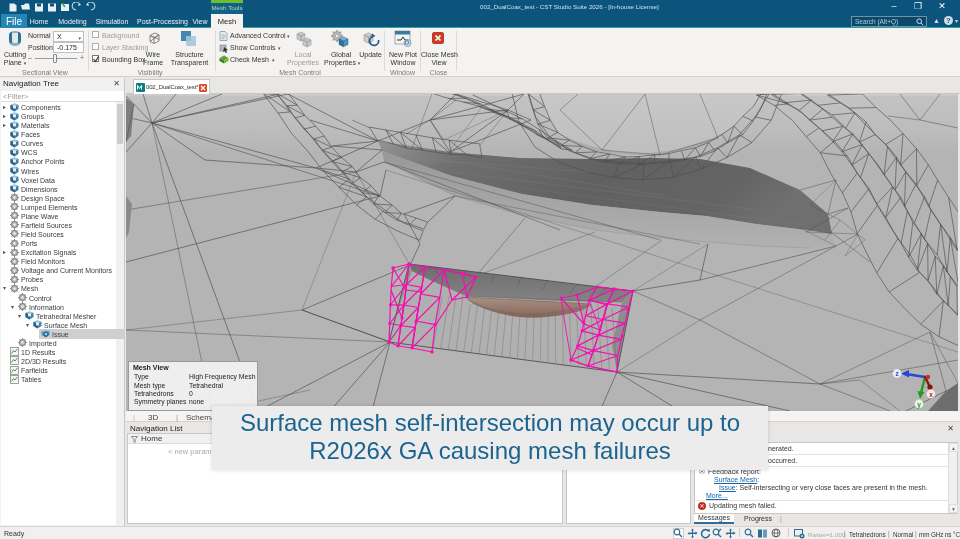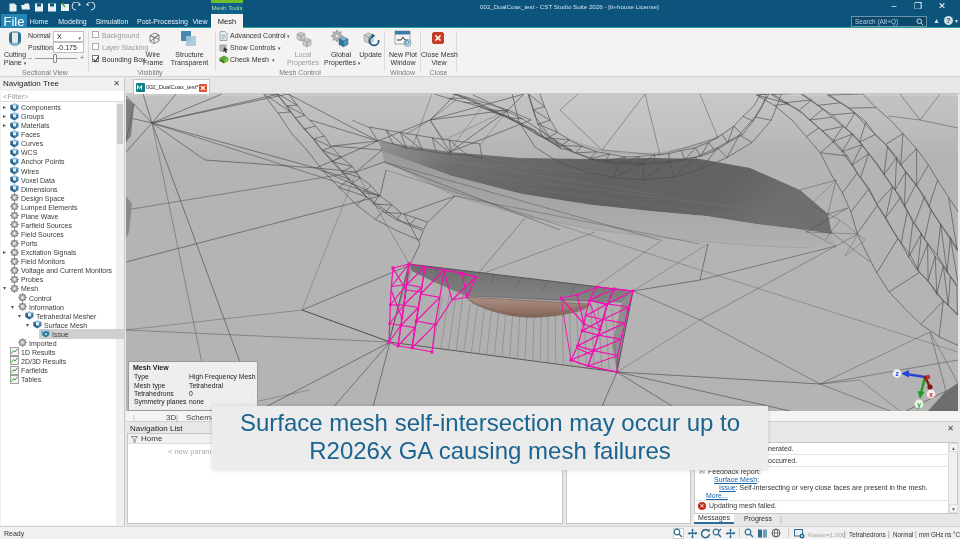--- a/index.html
+++ b/index.html
@@ -10,21 +10,21 @@
 #titlebar { left:0; top:0; width:960px; height:14px; background:#0d547c; }
 #menurow { left:0; top:14px; width:960px; height:14px; background:#0d547c; }
 
 #title-text { left:480px; top:3px; font-size:6.2px; color:#cfe2ee; white-space:nowrap; }
 #winbtns { right:6px; top:1px; position:absolute; color:#ffffff; font-size:9px; letter-spacing:0; }
 #winbtns span { display:inline-block; width:24px; text-align:center; }
 
 #meshtools { left:211px; top:0; width:32px; height:14px; background:#10608c; border-top:3px solid #6fbe2c; color:#b7dd8f; font-size:6.2px; text-align:center; line-height:10px; white-space:nowrap; }
 
 .mtab { position:absolute; top:14px; height:14px; color:#e9f1f6; font-size:7px; line-height:15px; text-align:center; white-space:nowrap; }
-#tab-file { left:1px; width:26px; background:#2586b5; color:#fff; font-size:13px; }
+#tab-file { left:1px; width:26px; background:#2586b5; color:#fff; font-size:10px; }
 #tab-mesh { left:211px; top:14px; height:14px; width:32px; background:#f4f3f1; color:#222; font-size:7.5px; line-height:15px; text-align:center; position:absolute; }
 
 #ribbon { left:0; top:28px; width:960px; height:49px; background:#f4f3f1; border-bottom:1px solid #d5d3d1; }
 .rsep { position:absolute; top:31px; height:40px; width:1px; background:#dcdad8; }
 .rlabel { position:absolute; top:69px; font-size:7px; color:#7a7a7a; text-align:center; }
 .rtext { position:absolute; font-size:7px; color:#333; white-space:nowrap; }
 .rbtn2 { position:absolute; font-size:7px; color:#333; text-align:center; line-height:7.5px; white-space:nowrap; }
 .rgray { color:#9b9b9b !important; }
 .cb { position:absolute; width:7px; height:7px; border:1px solid #b0aeac; background:#fff; }
 .inbox { position:absolute; background:#fff; border:1px solid #c2c0be; font-size:7px; color:#222; padding-left:3px; line-height:10px; }
@@ -1406,21 +1406,21 @@
     <span class="mival" style="top:11px;">High Frequency Mesh</span>
   <span class="mirow" style="top:20px;">Mesh type</span>
     <span class="mival" style="top:20px;">Tetrahedral</span>
   <span class="mirow" style="top:28px;">Tetrahedrons</span>
     <span class="mival" style="top:28px;">0</span>
   <span class="mirow" style="top:36px;">Symmetry planes</span>
     <span class="mival" style="top:36px;">none</span>
 </div>
 
 <div class="abs" id="vtabs">
-  <span style="position:absolute;left:40px;top:1.5px;">3D</span>
+  <span style="position:absolute;left:22px;top:1.5px;">3D</span>
   <span style="position:absolute;left:50px;top:1.5px;color:#999;">|</span>
   <span style="position:absolute;left:60px;top:1.5px;">Schematic</span>
   <span style="position:absolute;left:7px;top:1.5px;color:#bbb;">|</span>
 </div>
 
 <div class="abs" id="dock"></div>
 
 <div class="abs phead" style="left:130px;top:424px;">Navigation List</div>
 <div class="panel" style="left:127px;top:433px;width:436px;height:91px;">
   <div style="position:absolute;left:0;top:0;width:100%;height:10px;background:#f2f1ef;border-bottom:1px solid #ddd;font-size:8px;color:#333;">

